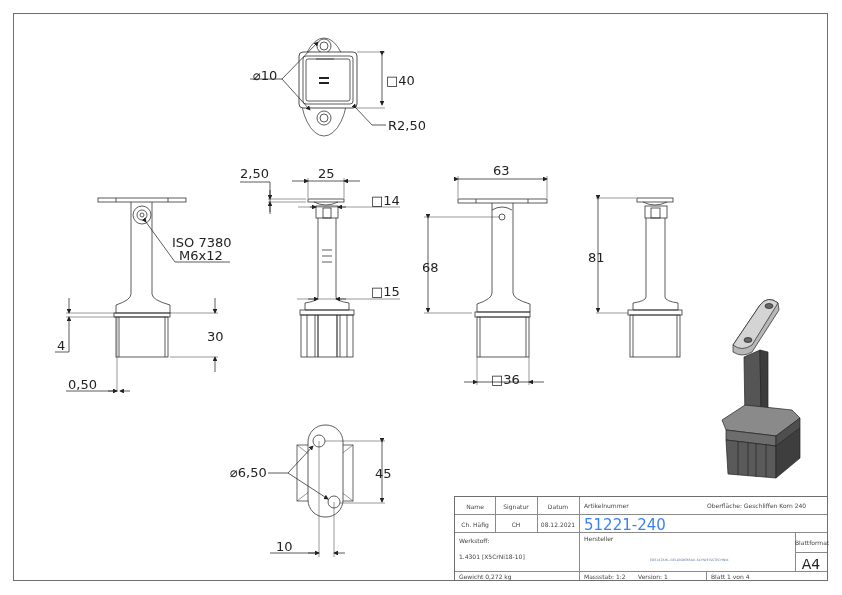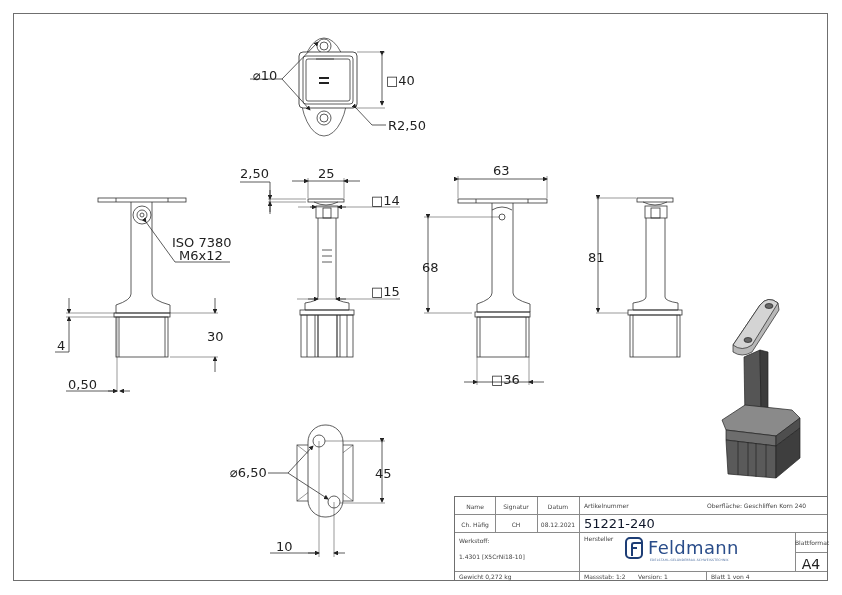--- a/index.html
+++ b/index.html
@@ -5,21 +5,21 @@
   html, body { margin: 0; padding: 0; background: #ffffff; }
   body { width: 842px; height: 595px; position: relative; overflow: hidden; font-family: "DejaVu Sans", sans-serif; color: #222; }
   .frame { position: absolute; left: 13px; top: 13px; width: 815px; height: 568px; border: 1px solid #6f6f6f; box-sizing: border-box; }
   svg.drawing { position: absolute; left: 0; top: 0; }
   .dim { font-family: "DejaVu Sans", sans-serif; font-size: 13px; fill: #222; }
   .tb { position: absolute; left: 454px; top: 496px; width: 374px; height: 85px; border: 1px solid #6f6f6f; box-sizing: border-box; font-size: 6px; color: #444; }
   .tb .cell { position: absolute; box-sizing: border-box; }
   .tb .hl { position: absolute; height: 0; border-top: 1px solid #8a8a8a; }
   .tb .vl { position: absolute; width: 0; border-left: 1px solid #8a8a8a; }
   .center { text-align: center; }
-  .artnum { font-size: 13px; color: #0f172a; }
+  .artnum { font-size: 15px; color: #3b82f6; }
   .a4 { font-size: 14px; color: #222; }
   .logo { position: absolute; left: 170px; top: 40px; display: flex; align-items: center; }
   .logo-mark { width: 18px; height: 22px; border: 2.5px solid #1d3d75; border-radius: 5px; box-sizing: border-box; position: relative; }
   .logo-mark::before { content: ""; position: absolute; left: 4px; top: 3px; width: 8px; height: 12px; border-left: 2.5px solid #1d3d75; border-top: 2.5px solid #1d3d75; border-radius: 3px 0 0 0; }
   .logo-mark::after { content: ""; position: absolute; left: 4px; top: 8px; width: 6px; height: 0; border-top: 2.5px solid #1d3d75; }
   .logo-text { margin-left: 5px; font-size: 18px; color: #2a4d8a; letter-spacing: 0.3px; line-height: 18px; }
   .logo-tag { position: absolute; left: 195px; top: 61px; font-size: 3px; color: #5070a0; letter-spacing: 0.2px; white-space: nowrap; }
 </style>
 </head>
 <body>
@@ -257,24 +257,20 @@
   <div class="cell center" style="left:82px;top:24px;width:42px;">08.12.2021</div>
 
   <div class="cell" style="left:129px;top:5px;">Artikelnummer</div>
   <div class="cell artnum" style="left:129px;top:19px;">51221-240</div>
   <div class="cell" style="left:252px;top:5px;white-space:nowrap;">Oberfläche:  Geschliffen Korn 240</div>
 
   <div class="cell" style="left:4px;top:40px;">Werkstoff:</div>
   <div class="cell" style="left:4px;top:56px;">1.4301 [X5CrNi18-10]</div>
 
   <div class="cell" style="left:129px;top:38px;">Hersteller</div>
-  <div class="logo">
-    <div class="logo-mark"></div>
-    <div class="logo-text">Feldmann</div>
-  </div>
   <div class="logo-tag">EDELSTAHL-GELÄNDERBAU-SCHWEISSTECHNIK</div>
 
   <div class="cell center" style="left:340px;top:42px;width:32px;">Blattformat</div>
   <div class="cell center a4" style="left:340px;top:59px;width:32px;">A4</div>
 
   <div class="cell" style="left:4px;top:76px;">Gewicht 0,272 kg</div>
   <div class="cell" style="left:129px;top:76px;">Massstab: 1:2</div>
   <div class="cell" style="left:183px;top:76px;">Version: 1</div>
   <div class="cell" style="left:256px;top:76px;">Blatt 1 von 4</div>
 </div>

